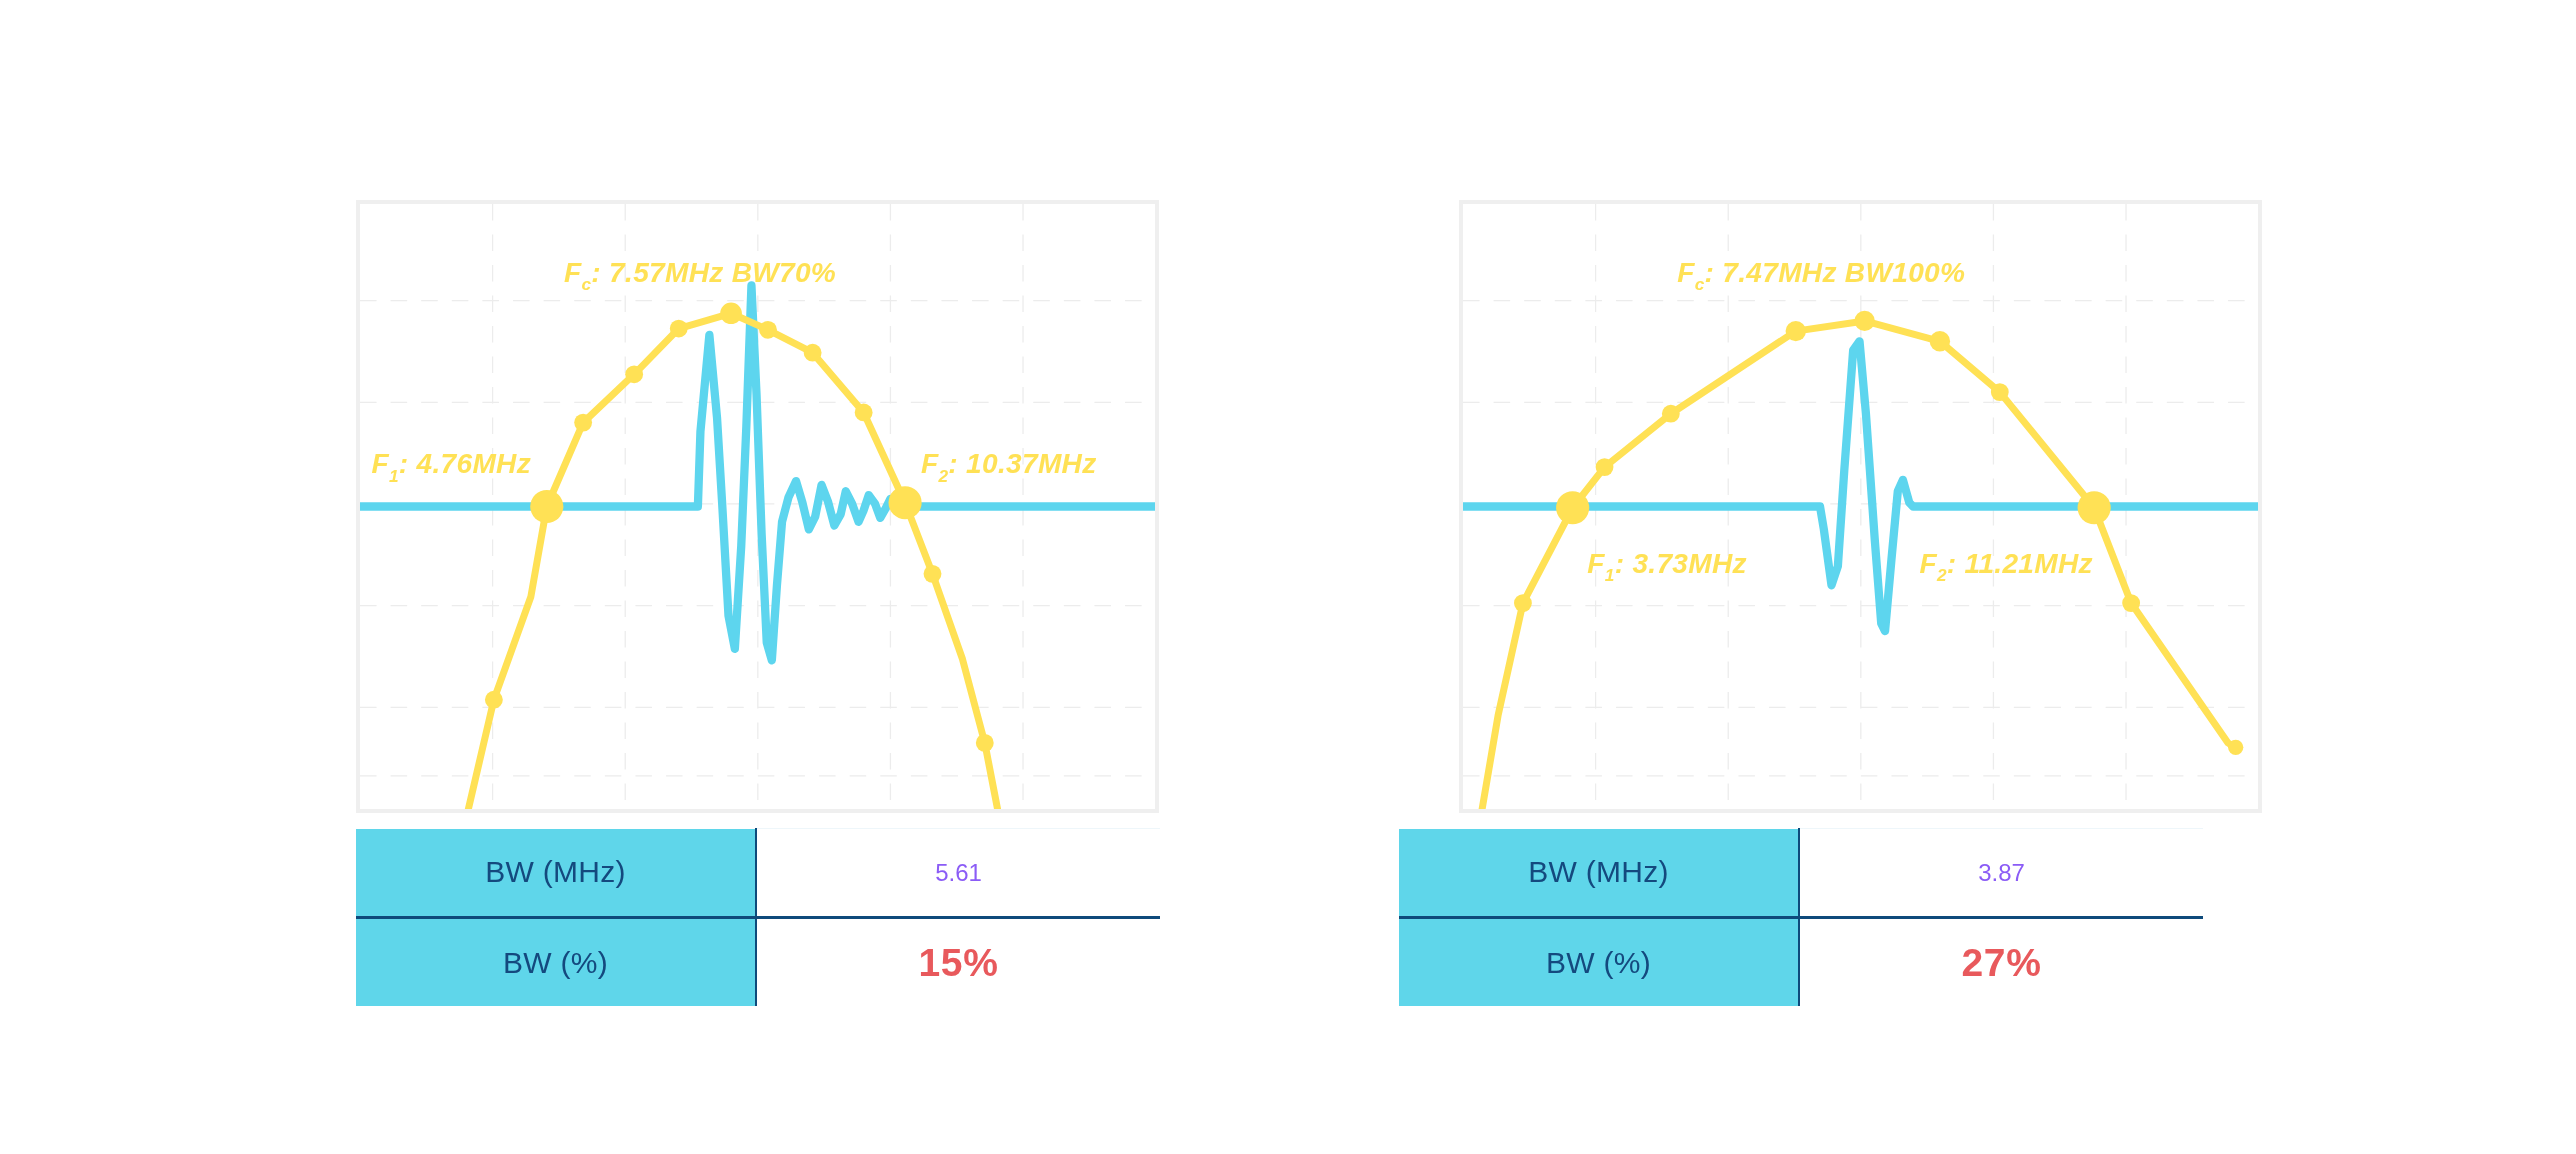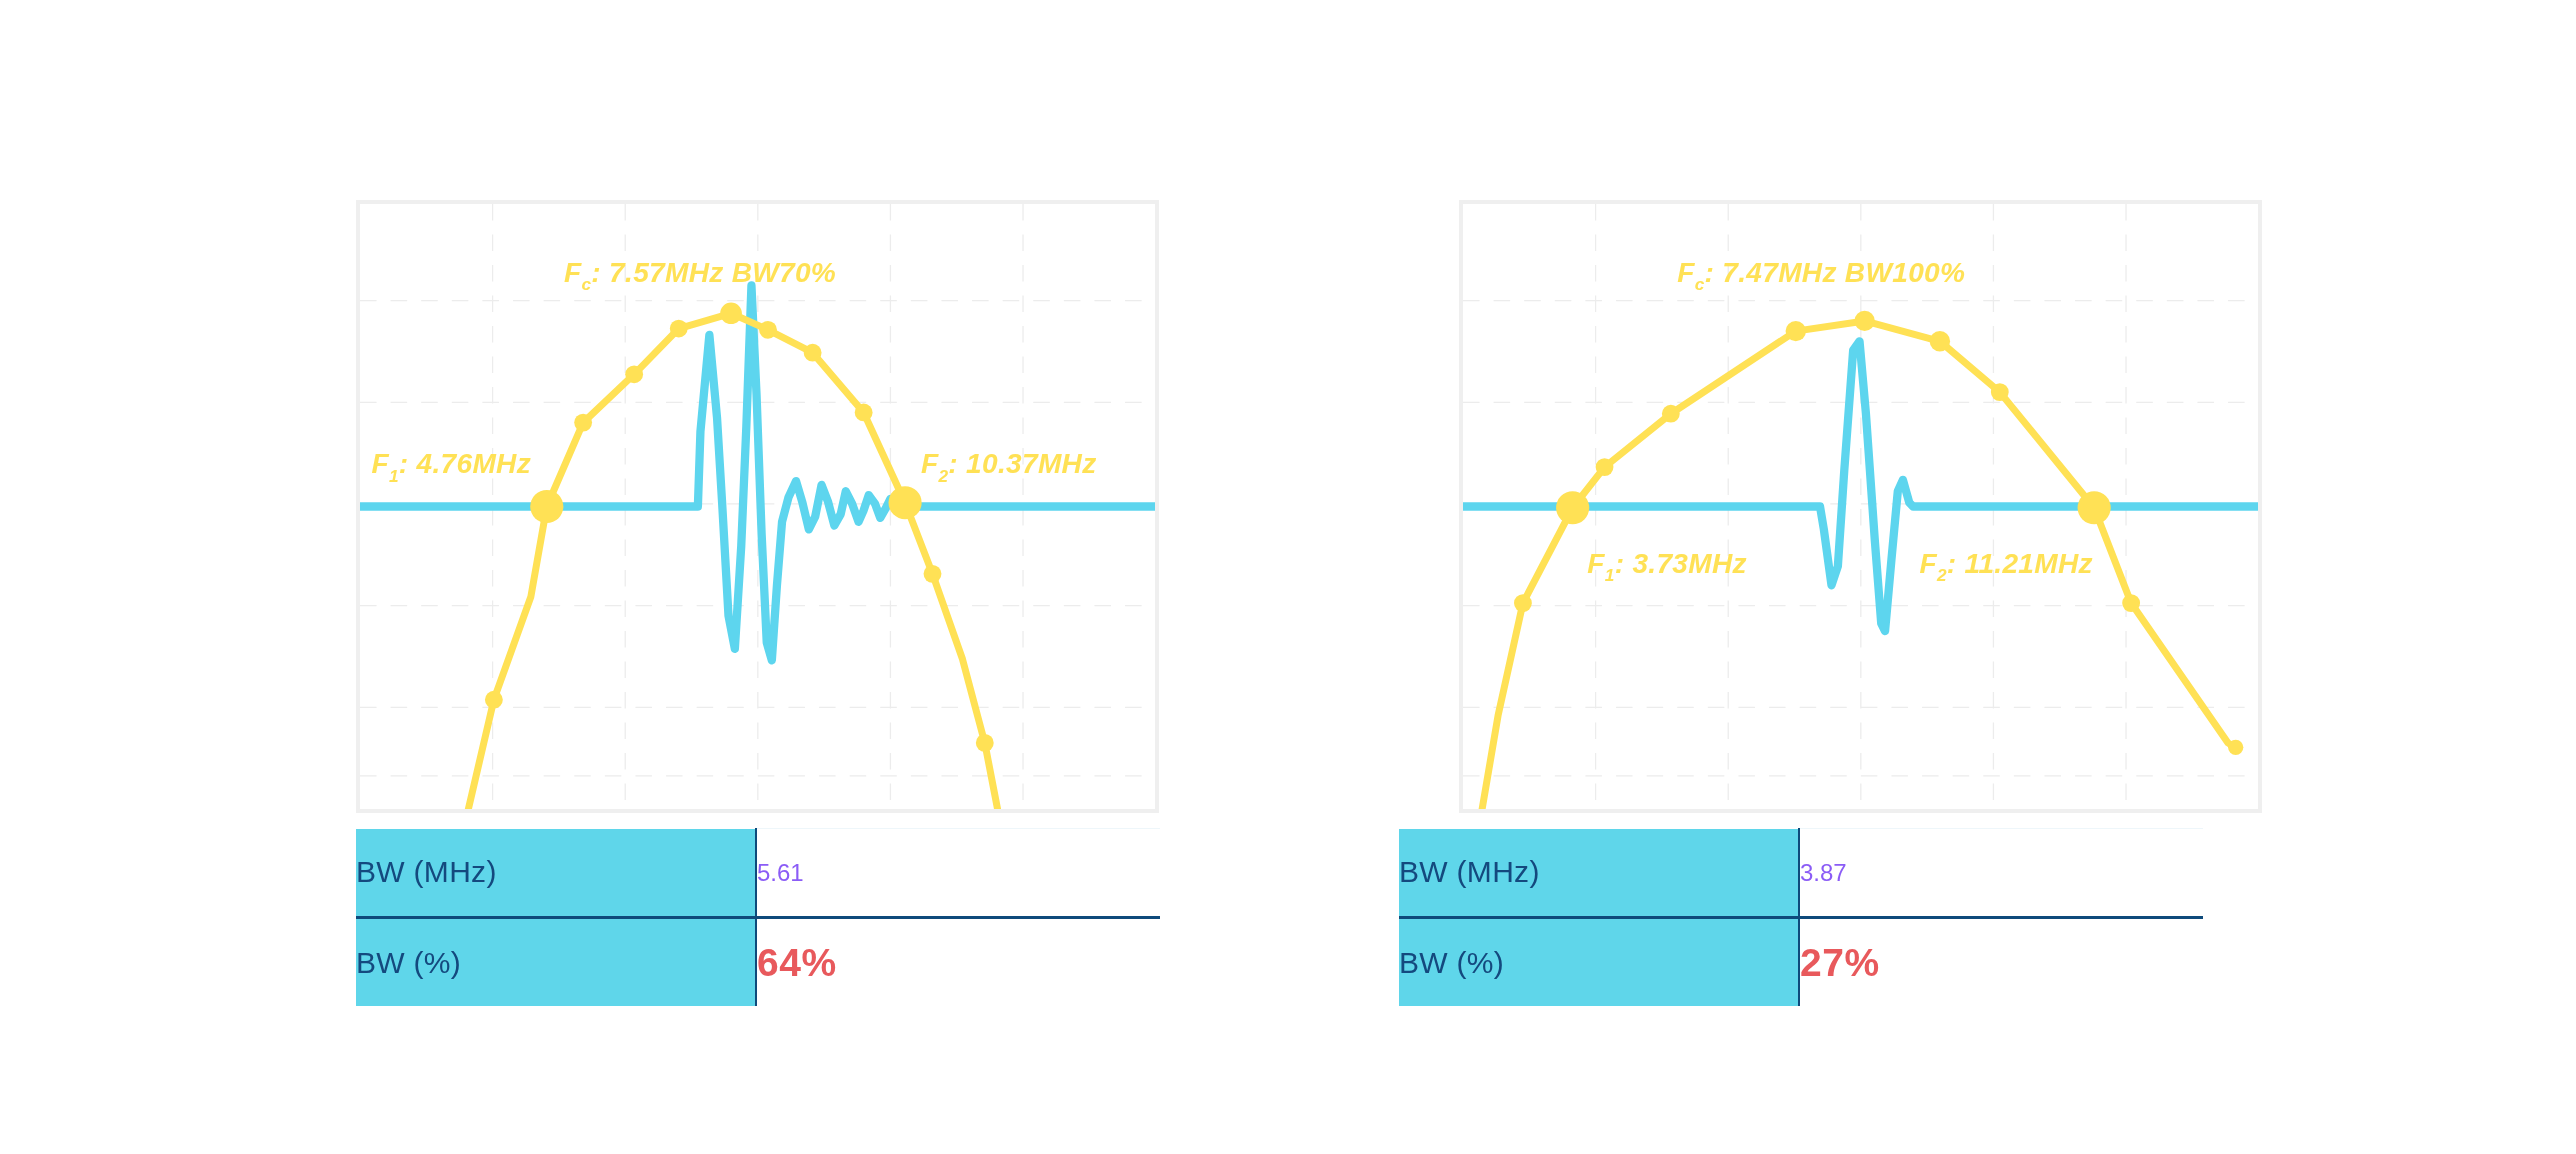--- a/index.html
+++ b/index.html
@@ -44,21 +44,21 @@
     top:828px;
     width:804px;
     border-collapse:collapse;
     table-layout:fixed;
   }
   .bw-table.left{ left:356px; }
   .bw-table.right{ left:1399px; }
   .bw-table td{
     height:87px;
     padding:0;
-    text-align:left;
+    text-align:center;
     vertical-align:middle;
     border:0;
   }
   .bw-table td.label{
     width:399px;
     background:#5fd6ea;
     color:#14497e;
     font-size:30px;
     letter-spacing:0.3px;
     border-right:2.6px solid #0e4a7b;
@@ -260,21 +260,21 @@
   </div>
 
   <table class="bw-table left">
     <tbody>
       <tr class="row-mhz">
         <td class="label">BW (MHz)</td>
         <td class="value">5.61</td>
       </tr>
       <tr class="row-pct">
         <td class="label">BW (%)</td>
-        <td class="value pct">64%</td>
+        <td class="value pct">15%</td>
       </tr>
     </tbody>
   </table>
 
   <table class="bw-table right">
     <tbody>
       <tr class="row-mhz">
         <td class="label">BW (MHz)</td>
         <td class="value">3.87</td>
       </tr>

